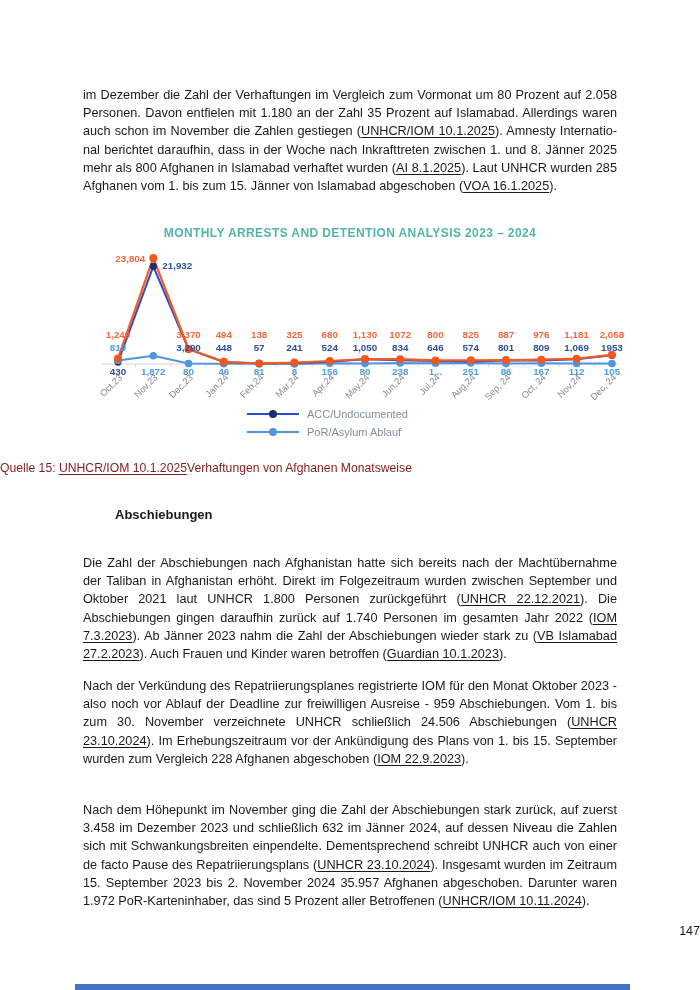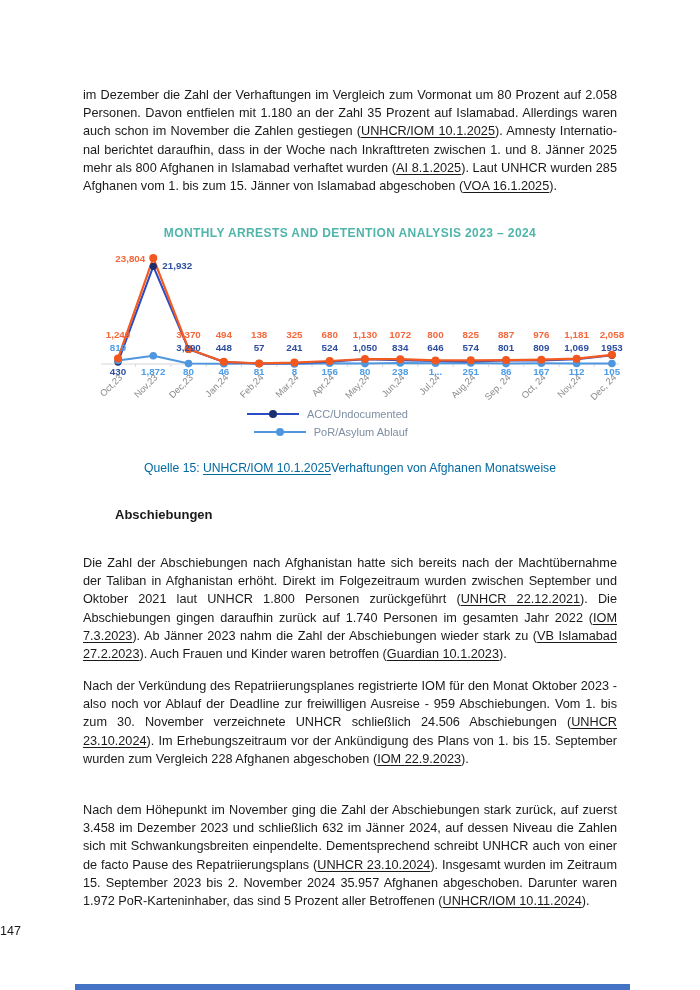--- a/index.html
+++ b/index.html
@@ -5,29 +5,29 @@
   html,body{margin:0;padding:0;background:#ffffff;}
   .page{position:relative;width:700px;height:990px;background:#ffffff;overflow:hidden;
         font-family:"Liberation Sans",sans-serif;color:#1a1a1a;}
   .para{position:absolute;left:83px;width:534px;text-align:justify;
         font-size:12.7px;line-height:18.35px;color:#1a1a1a;}
   .link{text-decoration:underline;text-underline-offset:2px;color:inherit;cursor:pointer;}
   .chart-title{position:absolute;top:226px;left:0;width:100%;text-align:center;
         color:#4FB5AA;font-weight:bold;font-size:12px;letter-spacing:0.4px;}
   .chart-wrap{position:absolute;left:95px;top:246px;width:530px;height:170px;}
   .legend{position:absolute;left:247px;top:407px;display:flex;flex-direction:column;gap:4px;}
-  .legend-row{display:flex;align-items:center;gap:8px;height:14px;justify-content:flex-end;}
+  .legend-row{display:flex;align-items:center;gap:8px;height:14px;}
   .legend-line{position:relative;width:52px;height:2px;}
   .legend-dot{position:absolute;left:22px;top:-3px;width:8px;height:8px;border-radius:50%;}
   .legend-label{font-size:11px;color:#7E8EA3;}
-  .caption{position:absolute;top:461px;left:0;width:100%;text-align:center;
-        font-size:12.2px;color:#0369a1;}
+  .caption{position:absolute;top:461px;left:0;width:100%;text-align:left;
+        font-size:12.2px;color:#7f1d1d;}
   .heading{position:absolute;left:83px;top:507px;font-size:13px;font-weight:bold;color:#1a1a1a;margin-left:32px;}
   .p1{top:73px;} .p2{top:541px;} .p3{top:664px;} .p4{top:788px;}
-  .pageno{position:absolute;top:924px;left:0;width:100%;text-align:left;font-size:12.5px;color:#1a1a1a;}
+  .pageno{position:absolute;top:924px;left:0;width:100%;text-align:right;font-size:12.5px;color:#1a1a1a;}
   .bottom-bar{position:absolute;left:75px;top:984px;width:555px;height:6px;background:#4472C4;}
 </style>
 </head>
 <body>
 
 <div class="page">
 
   <p class="para p1"><span>im Dezember die Zahl der Verhaftungen im Vergleich zum Vormonat um 80 Prozent auf 2.058 Personen. Davon entfielen mit 1.180 an der Zahl 35 Prozent auf Islamabad. Allerdings waren auch schon im November die Zahlen gestiegen (</span><span class="link">UNHCR/IOM 10.1.2025</span><span>). Amnesty Internatio­nal berichtet daraufhin, dass in der Woche nach Inkrafttreten zwischen 1. und 8. Jänner 2025 mehr als 800 Afghanen in Islamabad verhaftet wurden (</span><span class="link">AI 8.1.2025</span><span>). Laut UNHCR wurden 285 Afghanen vom 1. bis zum 15. Jänner von Islamabad abgeschoben (</span><span class="link">VOA 16.1.2025</span><span>).</span></p>
 
   <div class="chart-title">MONTHLY ARRESTS AND DETENTION ANALYSIS 2023 – 2024</div>

